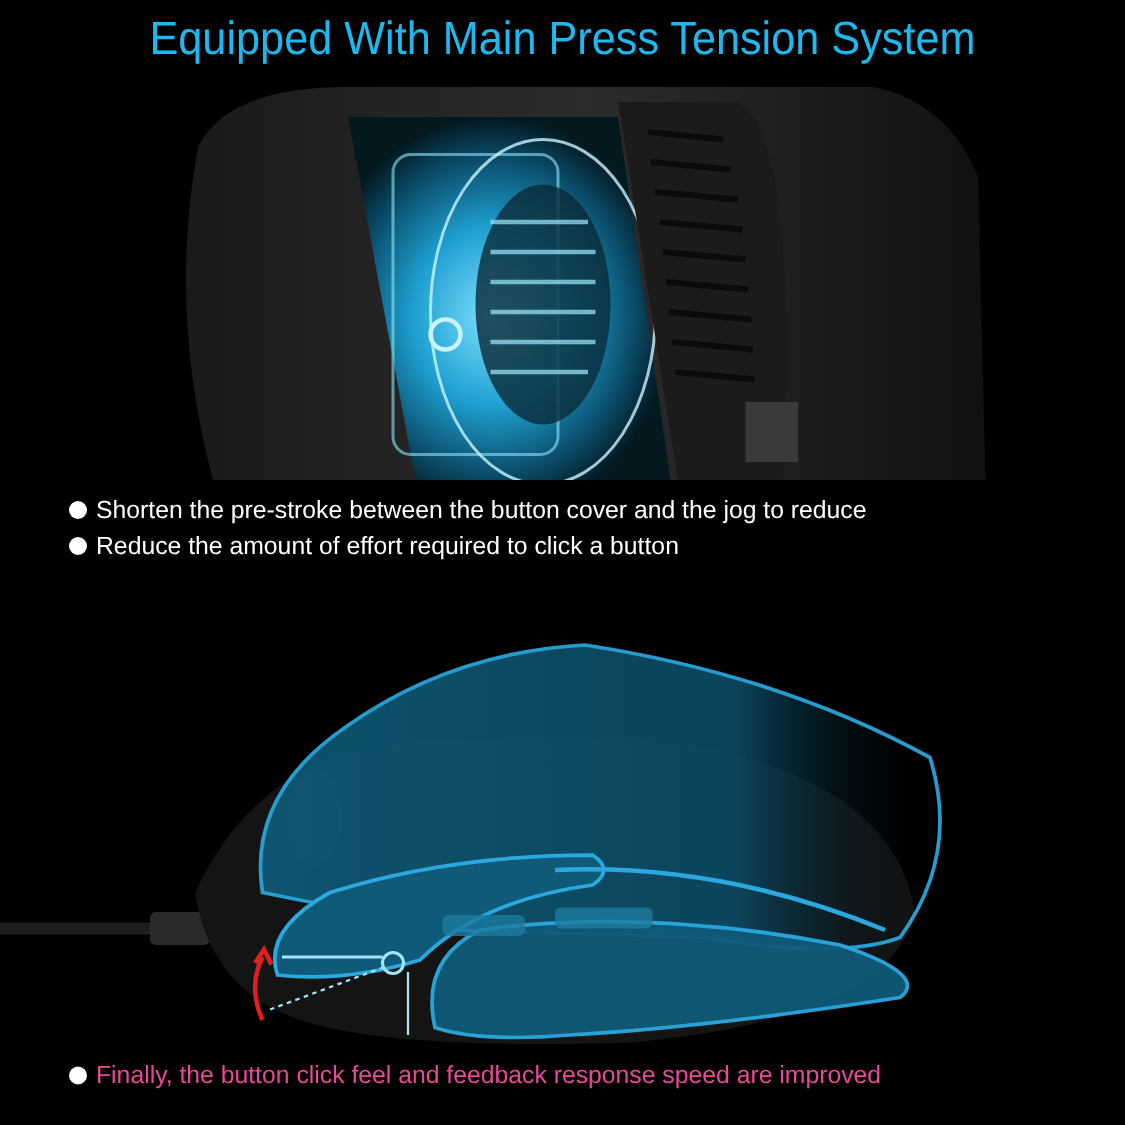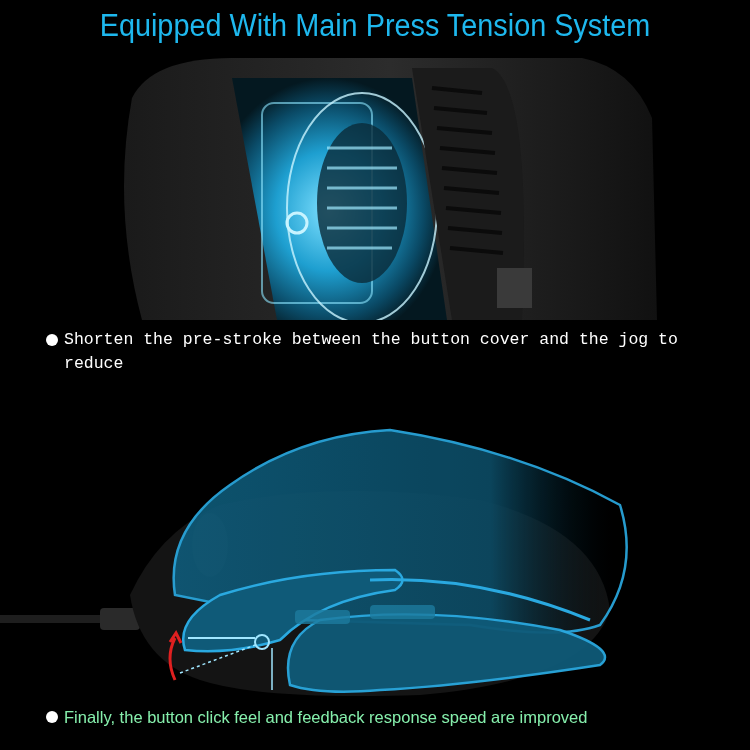--- a/index.html
+++ b/index.html
@@ -5,25 +5,25 @@
     html, body { margin: 0; padding: 0; background: #000; }
     body { width: 750px; height: 750px; position: relative; overflow: hidden; font-family: "Liberation Sans", sans-serif; }
     .title {
       position: absolute; left: 0; top: 8px; width: 750px; text-align: center;
       color: #1eb8ee; font-size: 31px; font-weight: normal; letter-spacing: 0px;
       transform: scaleX(0.93); transform-origin: center;
     }
     .top-art { position: absolute; left: 112px; top: 58px; width: 545px; height: 262px; }
     .bottom-art { position: absolute; left: 0; top: 410px; width: 750px; height: 290px; }
     .bullets { position: absolute; left: 45px; top: 328px; width: 640px; color: #fff; font-size: 16.5px; line-height: 24px; }
-    .bullet { position: relative; padding-left: 19px; font-family: Liberation Mono, monospace; }
+    .bullet { position: relative; padding-left: 19px; }
     .bullet .dot {
       position: absolute; left: 1px; top: 6px; width: 12px; height: 12px; border-radius: 50%; background: #fff;
     }
-    .bullet-final { position: absolute; left: 45px; top: 705px; color: #86efac; font-size: 16.5px; line-height: 24px; padding-left: 19px; }
+    .bullet-final { position: absolute; left: 45px; top: 705px; color: #ec4899; font-size: 16.5px; line-height: 24px; padding-left: 19px; }
     .bullet-final .dot { position: absolute; left: 1px; top: 6px; width: 12px; height: 12px; border-radius: 50%; background: #fff; }
   </style>
 </head>
 <body>
 
 <div class="title">Equipped With Main Press Tension System</div>
 
 <svg class="top-art" viewBox="0 0 545 262" xmlns="http://www.w3.org/2000/svg">
   <defs>
     <radialGradient id="glow" cx="45%" cy="55%" r="55%">
@@ -65,20 +65,24 @@
     <line x1="338" y1="190" x2="391" y2="195"></line>
   </g>
   <rect x="385" y="210" width="35" height="40" fill="#3a3a3a"></rect>
 </svg>
 
 <div class="bullets">
   <div class="bullet">
     <span class="dot"></span>
     <div>Shorten the pre-stroke between the button cover and the jog to reduce</div>
   </div>
+  <div class="bullet">
+    <span class="dot"></span>
+    <div>Reduce the amount of effort required to click a button</div>
+  </div>
 </div>
 
 <svg class="bottom-art" viewBox="0 0 750 290" xmlns="http://www.w3.org/2000/svg">
   <defs>
     <linearGradient id="fade" x1="0" y1="0" x2="1" y2="0">
       <stop offset="0%" stop-color="#0f5a78"></stop>
       <stop offset="70%" stop-color="#0c4a63"></stop>
       <stop offset="100%" stop-color="#000" stop-opacity="0"></stop>
     </linearGradient>
   </defs>

